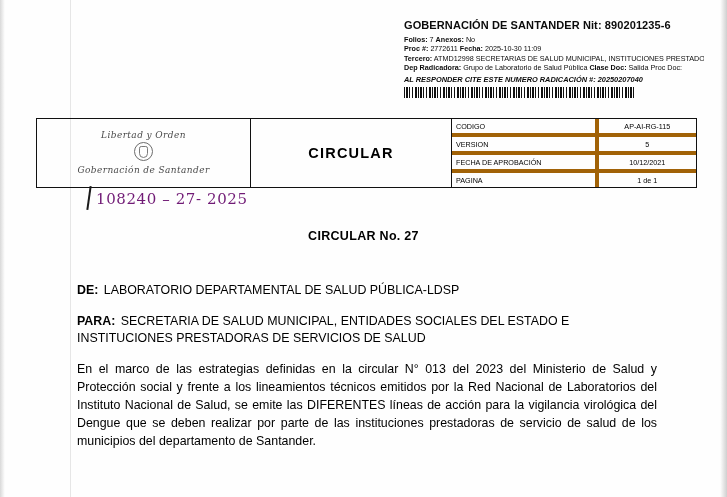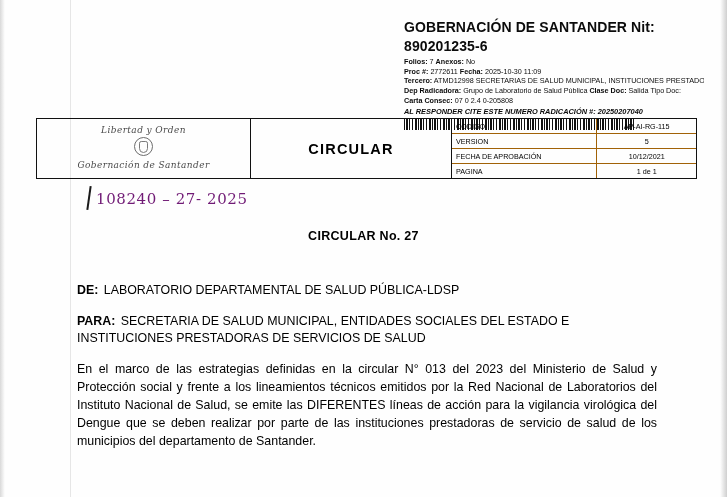--- a/index.html
+++ b/index.html
@@ -48,21 +48,21 @@
     position: absolute;
     left: 404px;
     top: 18px;
     width: 300px;
     font-size: 7.2px;
     line-height: 1.33;
     color: #0b0b0b;
   }
   .stamp .stamp-title {
     font-weight: bold;
-    font-size: 14px;
+    font-size: 11px;
     letter-spacing: .1px;
     margin-bottom: 2px;
   }
   .stamp .stamp-title .nit {
     font-weight: bold;
   }
   .stamp .row {
     white-space: nowrap;
     overflow: hidden;
   }
@@ -141,21 +141,21 @@
     font-weight: bold;
     font-size: 14.5px;
     letter-spacing: 1.2px;
   }
   .meta-table {
     width: 100%;
     border-collapse: collapse;
     table-layout: fixed;
   }
   .meta-table td {
-    border: 1px solid #a16207;
+    border: 4px solid #a16207;
     font-size: 7.2px;
     padding: 1px 4px;
     height: 12px;
     line-height: 11px;
   }
   .meta-table td.k { width: 60%; }
   .meta-table td.v { width: 40%; text-align: center; margin-top: 8px; }
   .cell-meta {
     padding: 0 !important;
     width: 244px;
@@ -250,26 +250,21 @@
       <span>2025-10-30 11:09</span>
     </div>
     <div class="row">
       <span class="lbl">Tercero:</span>
       <span>ATMD12998 SECRETARIAS DE SALUD MUNICIPAL, INSTITUCIONES PRESTADORAS DE SERVICIOS DE SALUD, EMPRESAS ADMINISTRA</span>
     </div>
     <div class="row">
       <span class="lbl">Dep Radicadora:</span>
       <span>Grupo de Laboratorio de Salud Pública</span>
       <span class="lbl">Clase Doc:</span>
-      <span>Salida Tipo Doc:</span>
-    </div>
-    <div class="row">
-      <span class="lbl">Carta</span>
-      <span class="lbl">Consec:</span>
-      <span>07 0 2.4 0-205808</span>
+      <span>Salida Proc Doc:</span>
     </div>
     <div class="note">AL RESPONDER CITE ESTE NUMERO RADICACIÓN #: 20250207040</div>
     <div class="barcode"></div>
   </div>
 
   <table class="header-table">
     <tbody>
         <tr>
       <td class="cell-logo">
         <div class="logo-script">Libertad y Orden</div>

